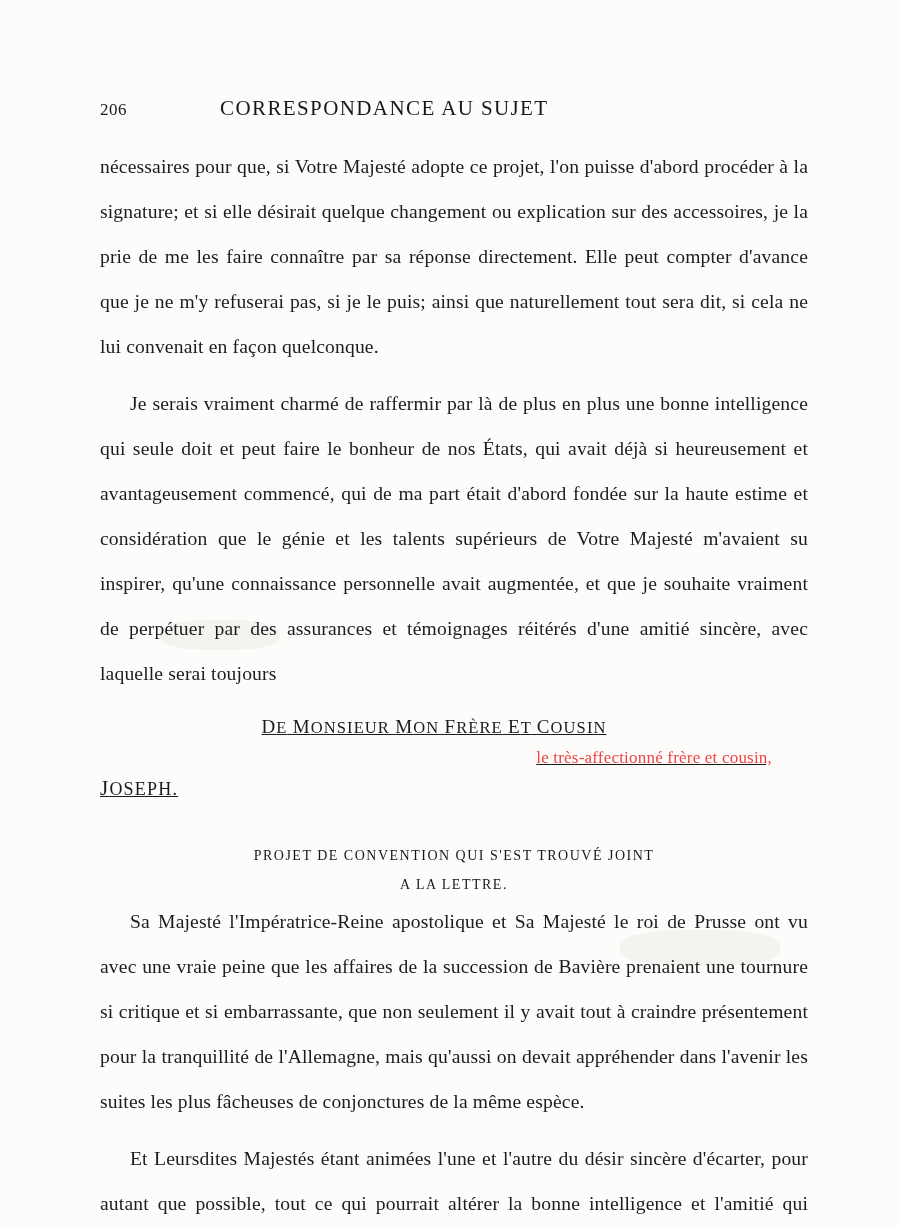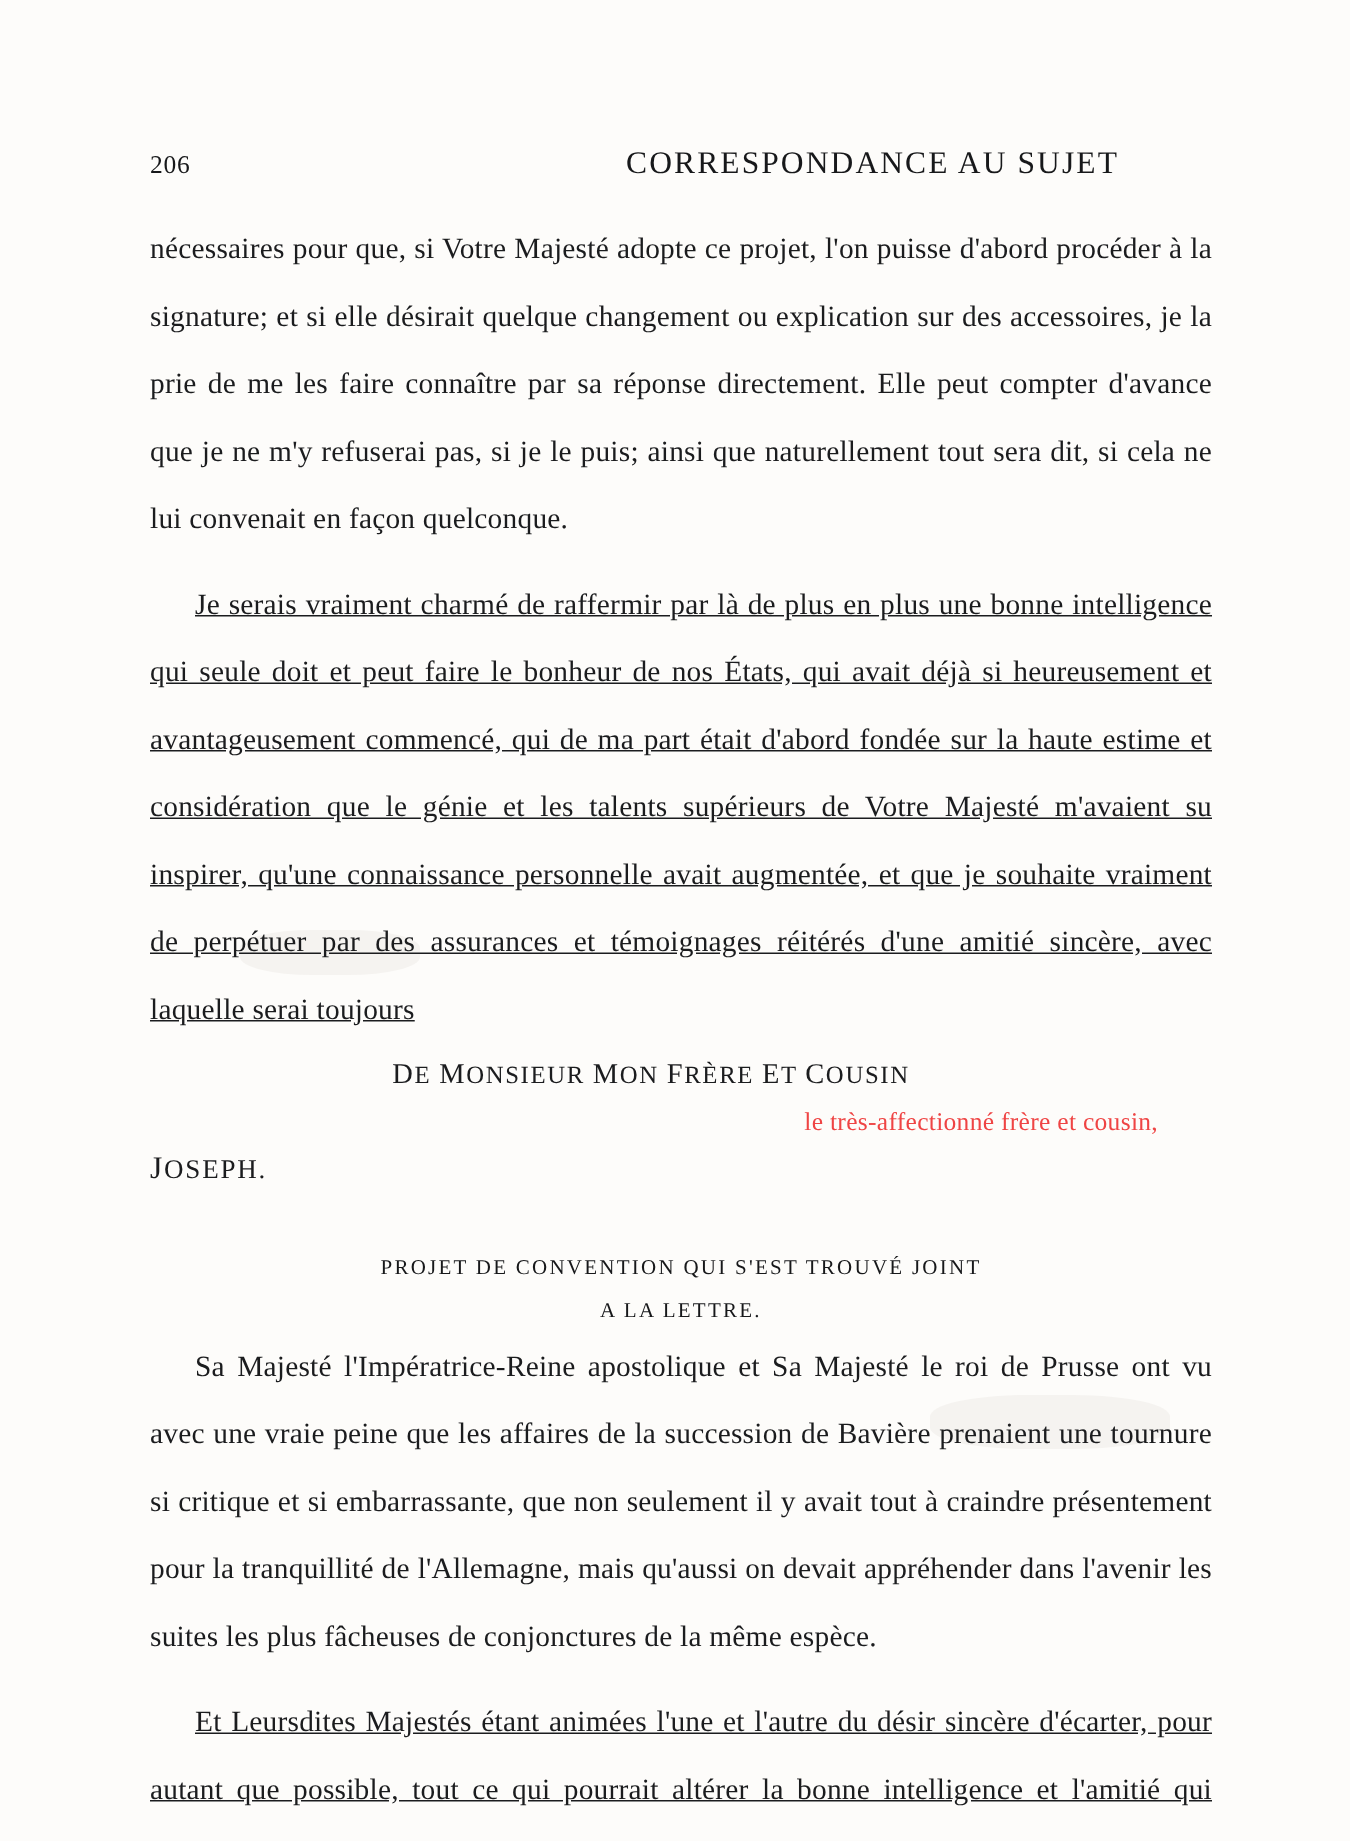--- a/index.html
+++ b/index.html
@@ -34,21 +34,21 @@
   }
   .folio {
     font-size: 17px;
     letter-spacing: 0.5px;
     color: #17181a;
     width: 120px;
     flex: none;
   }
   .running-title {
     flex: 1;
-    text-align: right;
+    text-align: left;
     font-size: 21px;
     letter-spacing: 1.4px;
     color: #17181a;
     padding-right: 60px;
     white-space: nowrap;
   }
   .body-col {
     position: absolute;
     top: 144px;
     left: 100px;
@@ -60,21 +60,22 @@
     line-height: 45px;
     text-align: justify;
     text-justify: inter-word;
     color: #1b1c1e;
     letter-spacing: 0.15px;
   }
   p.para.indent {
     text-indent: 30px;
   }
   .closing {
-    margin-top: 10px;
+    margin-top: 20px;
+    text-decoration: underline;
   }
   .smallcaps-line {
     text-align: center;
     font-size: 16.5px;
     letter-spacing: 1.1px;
     color: #1b1c1e;
     margin-left: -40px;
   }
   .sc-big {
     font-size: 19px;
@@ -104,21 +105,20 @@
     line-height: 29px;
   }
   .section-heading .line2 {
     display: block;
   }
   .after-heading {
     margin-top: 14px;
   }
   p.para + p.para {
     margin-top: 12px;
-    text-decoration: underline;
   }
   .smudge {
     position: absolute;
     pointer-events: none;
     background: rgba(140,130,115,0.07);
     border-radius: 40%;
   }
 </style>
 </head>
 <body>

